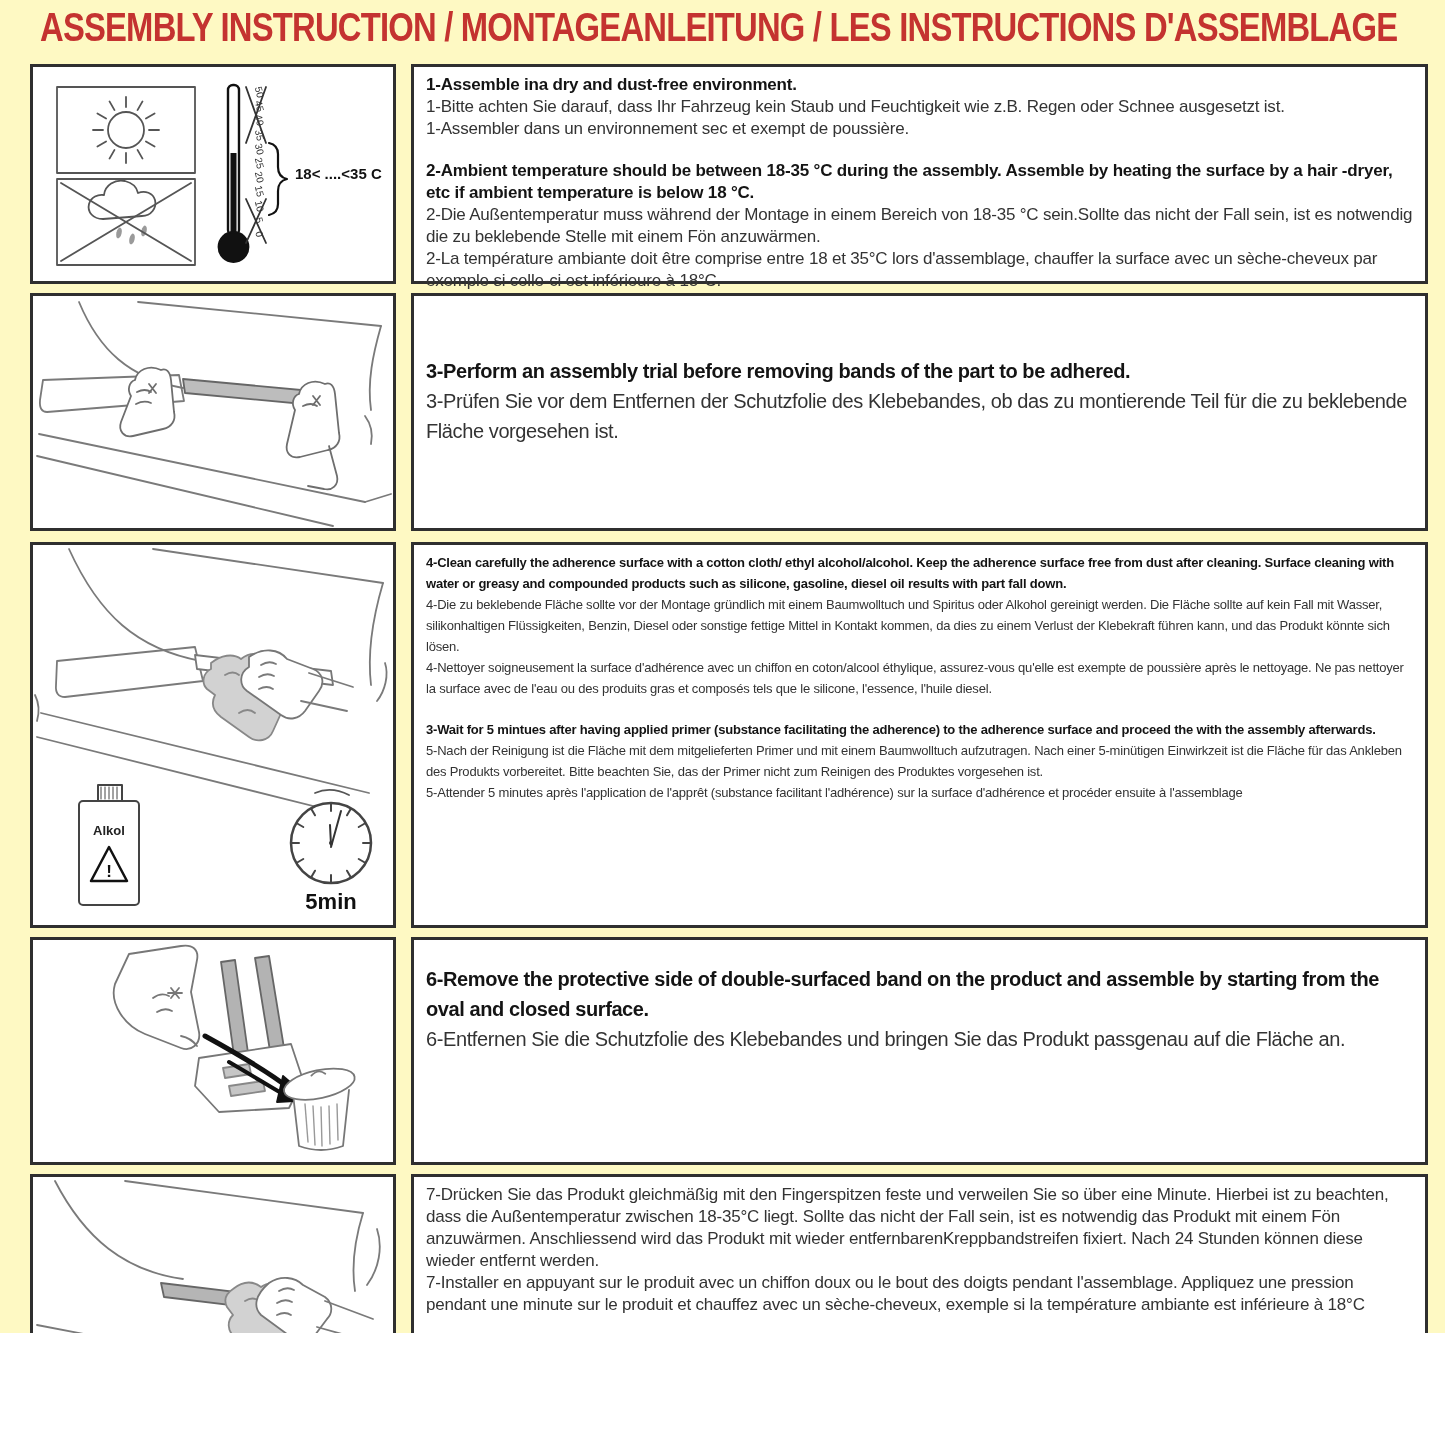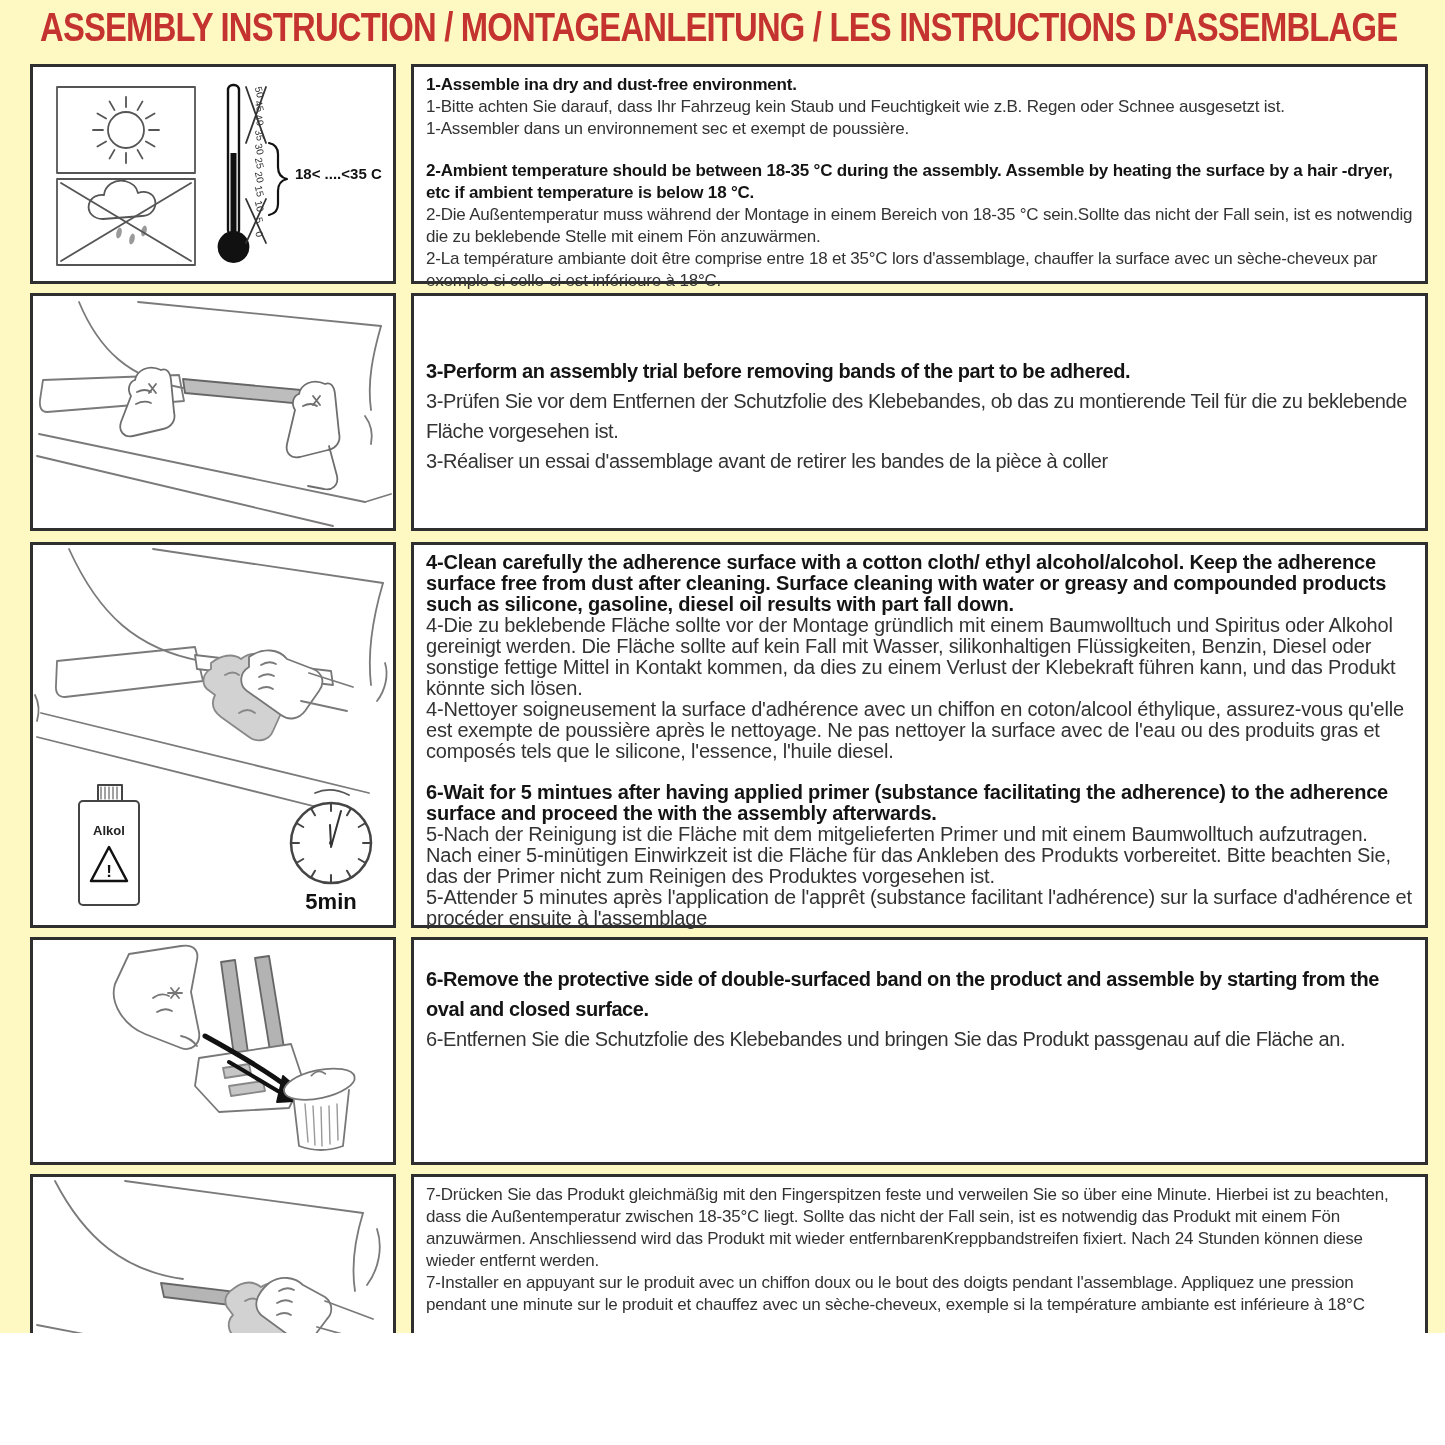--- a/index.html
+++ b/index.html
@@ -7,21 +7,21 @@
         font-family:"Liberation Sans",sans-serif;color:#2b2b2b;padding-left:28px;}
   .title{position:absolute;left:40px;top:4px;white-space:nowrap;
          font-size:41px;font-weight:800;letter-spacing:-1px;color:#c43330;
          transform:scaleX(0.80);transform-origin:left top;}
   .ibox{position:absolute;left:30px;width:366px;border:3px solid #2f2f2f;background:#fff;box-sizing:border-box;}
   .tbox{position:absolute;left:411px;width:1017px;border:3px solid #2f2f2f;background:#fff;box-sizing:border-box;
         padding:7px 12px 4px 12px;}
   .ibox svg{display:block;width:100%;height:100%;}
   .tbox p{margin:0;}
   .small p{font-size:17px;line-height:22px;letter-spacing:-0.2px;color:#333;}
-  .dense p{font-size:20px;line-height:21px;letter-spacing:-0.2px;color:#333;}
+  .dense p{font-size:13px;line-height:21px;letter-spacing:-0.2px;color:#333;}
   .mid p{font-size:20px;line-height:30px;letter-spacing:-0.4px;color:#333;}
   .tbox p.b{font-weight:bold;color:#141414;}
   .block+.block{margin-top:20px;}
   #row2t{padding-top:60px;}
   #row4t{padding-top:24px;}
   #row5t{border-bottom:none;}
   .bottom-rule{position:absolute;left:440px;top:1390px;width:746px;height:3px;background:#1b1b1b;}
   .logo{position:absolute;left:1186px;top:1344px;width:258px;height:86px;background:#fff;z-index:5;
         display:flex;align-items:center;justify-content:flex-start;}
   .logo span{font-family:Liberation Serif, serif;font-weight:800;font-size:66px;
@@ -135,21 +135,20 @@
           <path d="M280 100 l7 9 M287 100 l-7 9" fill="none"></path>
           <path d="M296 150 l8 30 c2 9 -5 15 -13 13 l-16 -3" fill="none"></path>
         </g>
       </g>
     </svg>
   </div>
   <div class="tbox mid" id="row2t" style="top:293px;height:238px;">
     <div class="block">
       <p class="b">3-Perform an assembly trial before removing bands of the part to be adhered.</p>
       <p>3-Prüfen Sie vor dem Entfernen der Schutzfolie des Klebebandes, ob das zu montierende Teil für die zu beklebende Fläche vorgesehen ist.</p>
-      <p>3-Réaliser un essai d'assemblage avant de retirer les bandes de la pièce à coller</p>
     </div>
   </div>
 
   <div class="ibox" style="top:542px;height:386px;">
     <svg viewBox="0 0 360 380" preserveAspectRatio="xMidYMid meet">
       <g fill="none" stroke="#7a7a7a" stroke-width="1.8" stroke-linecap="round" stroke-linejoin="round">
         <path d="M120 4 L350 38"></path>
         <path d="M350 38 c-10 34 -16 68 -12 102"></path>
         <path d="M352 118 c4 12 0 28 -8 38"></path>
         <path d="M36 4 C66 70 104 104 168 116"></path>
@@ -204,21 +203,21 @@
       </g>
     </svg>
   </div>
   <div class="tbox dense" style="top:542px;height:386px;">
     <div class="block">
       <p class="b">4-Clean carefully the adherence surface with a cotton cloth/ ethyl alcohol/alcohol. Keep the adherence surface free from dust after cleaning. Surface cleaning with water or greasy and compounded products such as silicone, gasoline, diesel oil results with part fall down.</p>
       <p>4-Die zu beklebende Fläche sollte vor der Montage gründlich mit einem Baumwolltuch und Spiritus oder Alkohol gereinigt werden. Die Fläche sollte auf kein Fall mit Wasser, silikonhaltigen Flüssigkeiten, Benzin, Diesel oder sonstige fettige Mittel in Kontakt kommen, da dies zu einem Verlust der Klebekraft führen kann, und das Produkt könnte sich lösen.</p>
       <p>4-Nettoyer soigneusement la surface d'adhérence avec un chiffon en coton/alcool éthylique, assurez-vous qu'elle est exempte de poussière après le nettoyage. Ne pas nettoyer la surface avec de l'eau ou des produits gras et composés tels que le silicone, l'essence, l'huile diesel.</p>
     </div>
     <div class="block">
-      <p class="b">6-Wait for 5 mintues after having applied primer (substance facilitating the adherence) to the adherence surface and proceed the with the assembly afterwards.</p>
+      <p class="b">3-Wait for 5 mintues after having applied primer (substance facilitating the adherence) to the adherence surface and proceed the with the assembly afterwards.</p>
       <p>5-Nach der Reinigung ist die Fläche mit dem mitgelieferten Primer und mit einem Baumwolltuch aufzutragen. Nach einer 5-minütigen Einwirkzeit ist die Fläche für das Ankleben des Produkts vorbereitet. Bitte beachten Sie, das der Primer nicht zum Reinigen des Produktes vorgesehen ist.</p>
       <p>5-Attender 5 minutes après l'application de l'apprêt (substance facilitant l'adhérence) sur la surface d'adhérence et procéder ensuite à l'assemblage</p>
     </div>
   </div>
 
   <div class="ibox" style="top:937px;height:228px;">
     <svg viewBox="0 0 360 222" preserveAspectRatio="xMidYMid meet">
       <g fill="none" stroke="#7a7a7a" stroke-width="1.8" stroke-linecap="round" stroke-linejoin="round">
         <g fill="#fff" stroke="#777">
           <path d="M96 14 L148 6 C160 4 166 10 164 20 L158 52 L166 92 C168 104 158 112 148 108 L112 94 C92 86 76 64 82 44 Z"></path>

